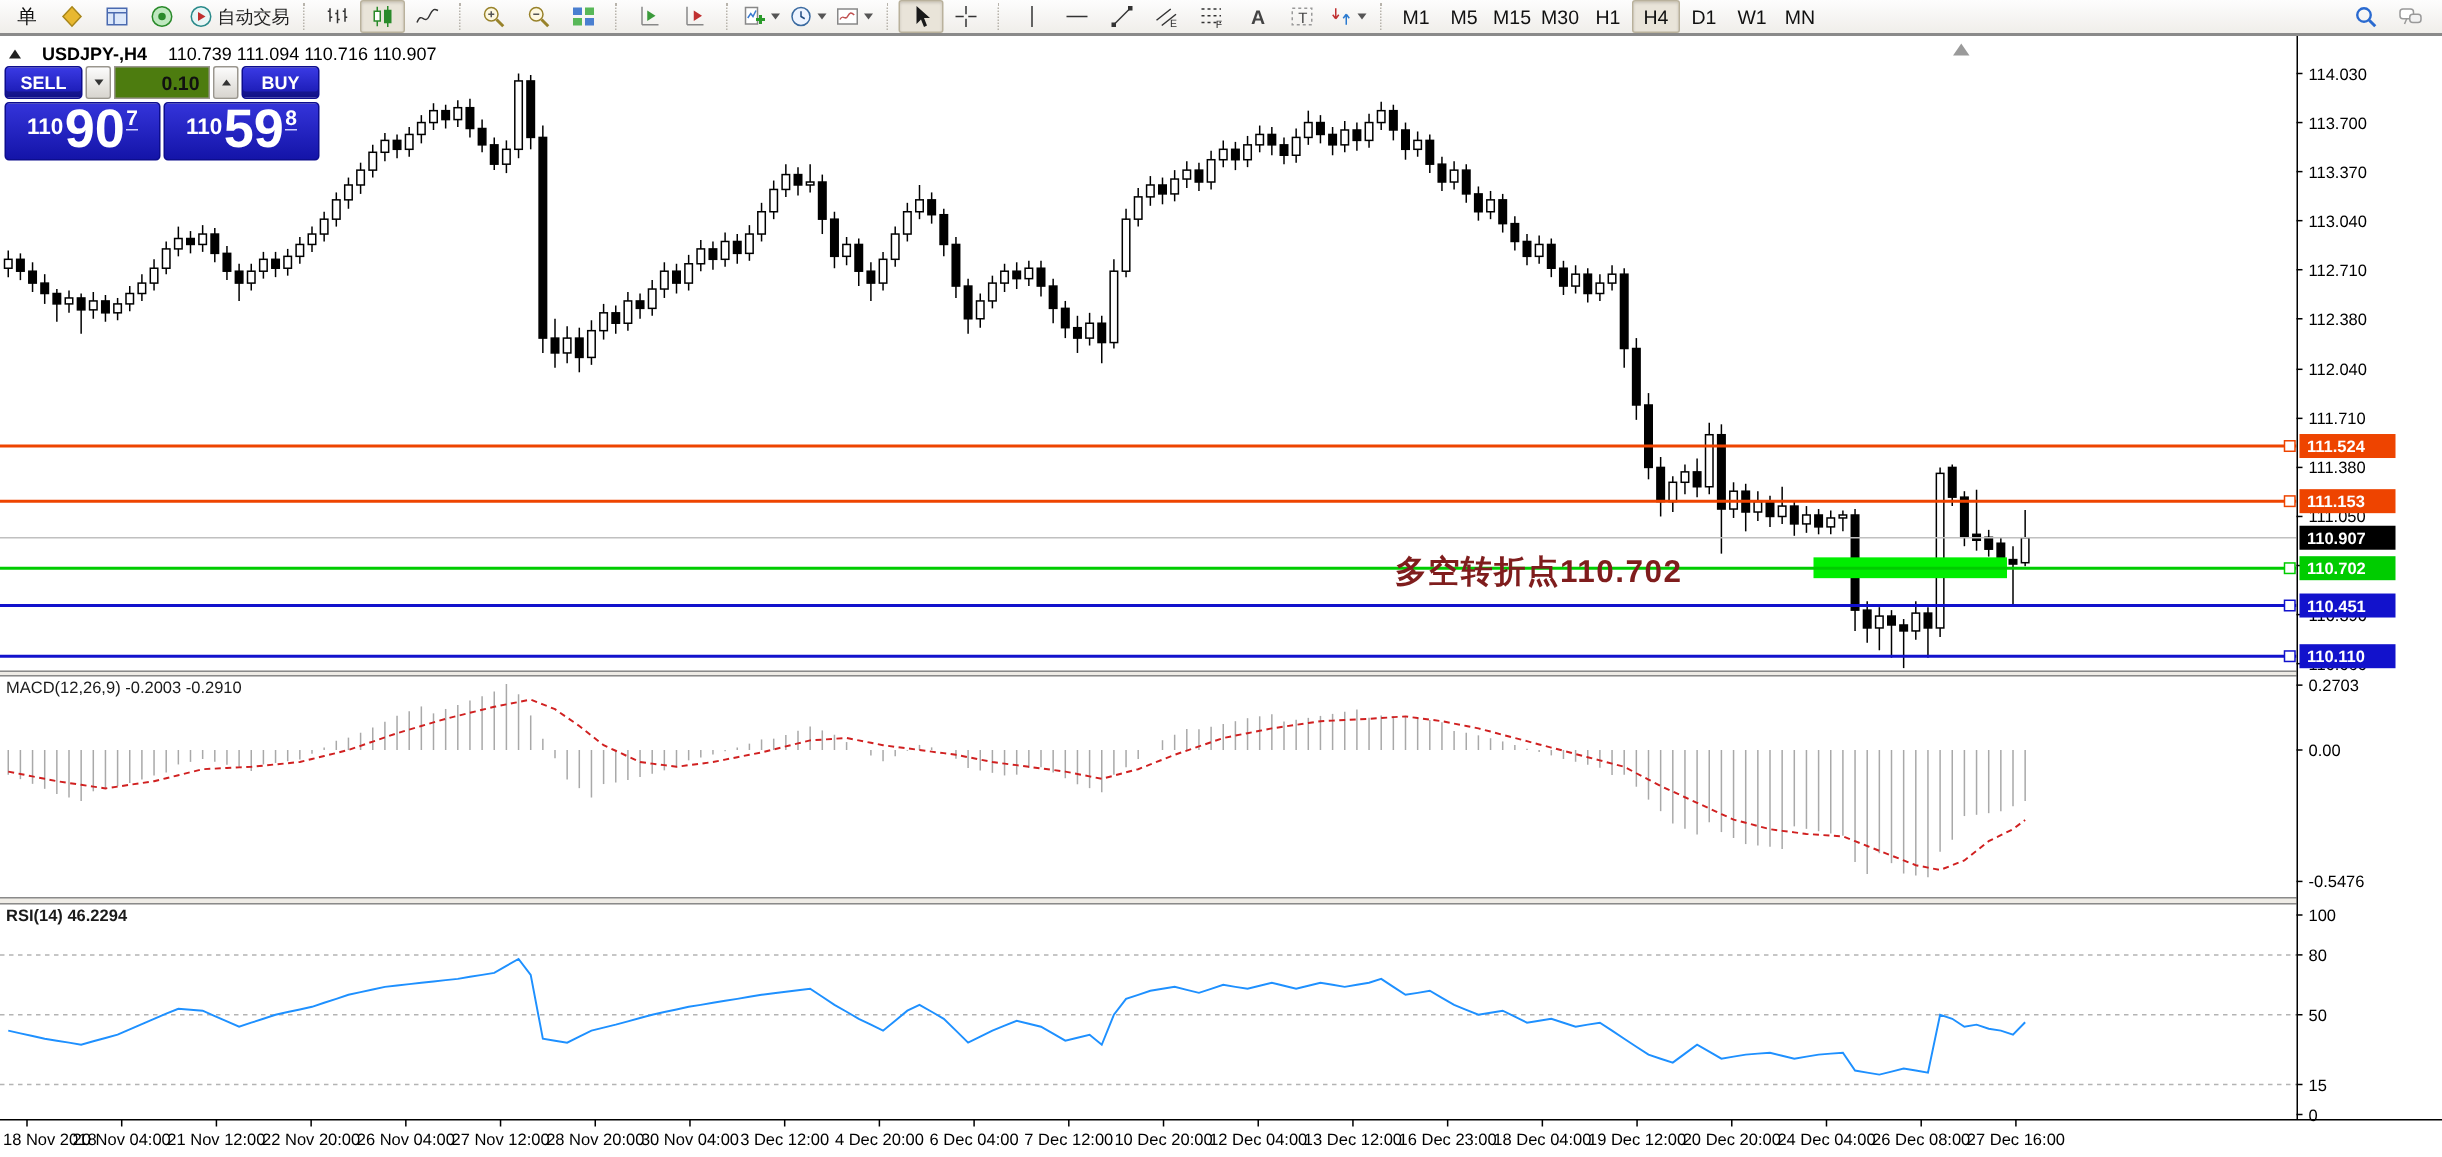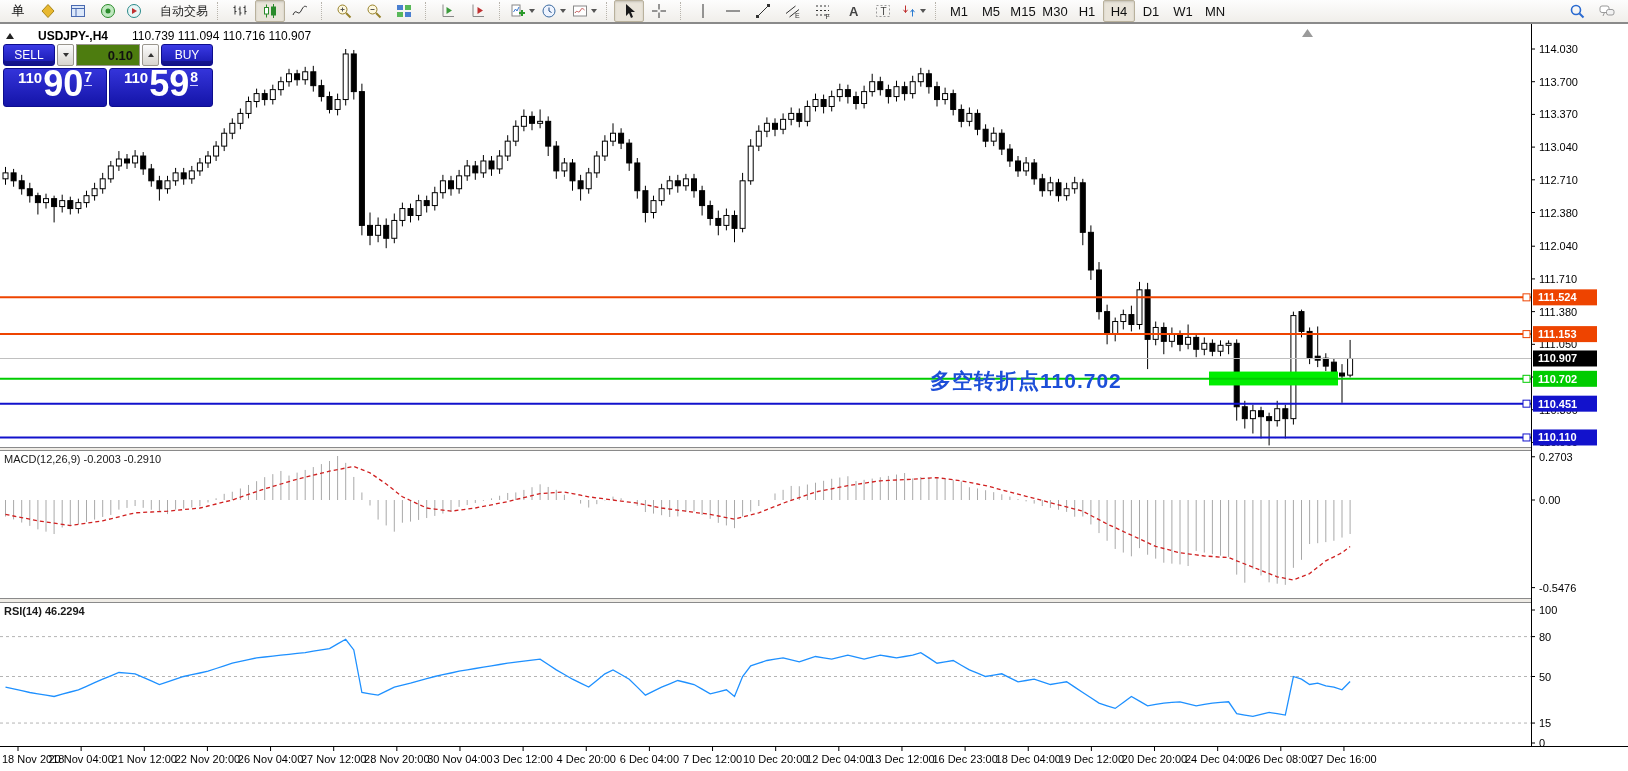--- a/index.html
+++ b/index.html
@@ -8,46 +8,46 @@
   
   #toolbar{position:absolute;left:0;top:0;width:1628px;height:22px;
     background:linear-gradient(#fdfdfd,#f0eeea);display:flex;align-items:center;
     border-bottom:2px solid #8a8a8a;z-index:10;}
   .tb-group{display:flex;align-items:center;height:22px;padding:0 3px;}
   .tb-sep{width:1px;height:18px;border-left:1px dotted #b8b4ac;margin:0 3px;}
   .tb-btn{height:20px;min-width:24px;display:flex;align-items:center;justify-content:center;
     border:1px solid transparent;border-radius:2px;padding:0 2px;cursor:default;}
   .tb-btn.active{background:#e9e4d9;border-color:#b9b19c;box-shadow:inset 0 1px 2px rgba(0,0,0,.15);}
   .tb-btn svg{display:block;}
-  .tb-label{font-size:12px;color:#222;margin-left:18px;white-space:nowrap;}
+  .tb-label{font-size:12px;color:#222;margin-left:3px;white-space:nowrap;}
   .tb-order{font-size:13px;color:#111;padding:0 1px;}
   .tf-btn{font-size:11px;font-weight:normal;color:#555;width:26px;}
   .caret{width:0;height:0;border-left:3px solid transparent;border-right:3px solid transparent;
     border-top:4px solid #555;margin-left:3px;}
   .tb-right{margin-left:auto;display:flex;align-items:center;padding-right:6px;}
   
   #symbol-title{position:absolute;left:6px;top:29px;font-size:12px;color:#000;
-    display:flex;align-items:center;gap:24px;z-index:5;}
+    display:flex;align-items:center;gap:14px;z-index:5;}
   .tri-up{width:0;height:0;border-left:4px solid transparent;border-right:4px solid transparent;
     border-bottom:6px solid #222;}
   
   #otp{position:absolute;left:3px;top:44px;width:210px;z-index:6;}
   .otp-row1{display:flex;gap:2px;height:22px;}
-  .otp-btn{background:linear-gradient(#3a3ae4,#1717ae);color:#fff;font-size:12px;font-weight:normal;
+  .otp-btn{background:linear-gradient(#3a3ae4,#1717ae);color:#fff;font-size:12px;font-weight:bold;
     border-radius:3px;border:1px solid #0d0d8e;flex:0 0 50px;display:flex;align-items:center;
     justify-content:center;box-shadow:inset 0 -4px 0 rgba(0,0,20,.25);}
   .spin{flex:0 0 15px;background:linear-gradient(#fcfcfc,#d8d5cf);border:1px solid #9a968e;
     display:flex;align-items:center;justify-content:center;border-radius:2px;}
   .spin-up{width:0;height:0;border-left:3px solid transparent;border-right:3px solid transparent;border-bottom:4px solid #333;}
   .spin-dn{width:0;height:0;border-left:3px solid transparent;border-right:3px solid transparent;border-top:4px solid #333;}
   .vol{flex:1;background:#4d7c0f;border:1px solid #9a968e;font-size:13px;font-weight:bold;color:#111;
     display:flex;align-items:center;justify-content:flex-end;padding-right:6px;}
   .otp-row2{display:flex;gap:2px;height:39px;margin-top:2px;}
   .px-box{flex:1;background:linear-gradient(#3434da,#1414a8);border:1px solid #0d0d8e;border-radius:3px;
-    color:#fff;display:flex;align-items:flex-start;justify-content:center;padding-bottom:3px;}
+    color:#fff;display:flex;align-items:center;justify-content:center;padding-bottom:3px;}
   .px-small{font-size:15px;font-weight:bold;margin:0 1px 3px 0;}
   .px-big{font-size:36px;font-weight:bold;line-height:30px;}
   .px-sup{font-size:14px;font-weight:bold;margin:0 0 16px 1px;border-bottom:1px solid #cfcfff;}
   
   .ind-label{position:absolute;left:4px;font-size:11px;color:#1a1a1a;z-index:5;}
   #annotation{position:absolute;font-size:21px;font-weight:bold;z-index:4;white-space:nowrap;
     letter-spacing:1px;}
   svg text{font-family:"Liberation Sans","DejaVu Sans",sans-serif;}
 </style>
 </head>
@@ -949,15 +949,15 @@
       <span class="px-small">110</span>
       <span class="px-big">59</span>
       <span class="px-sup">8</span>
     </div>
   </div>
 </div>
 
 <div class="ind-label" style="top:453px;">MACD(12,26,9) -0.2003 -0.2910</div>
 <div class="ind-label" style="top:605px;font-weight:bold;">RSI(14) 46.2294</div>
 
-<div id="annotation" style="left: 930px; top: 367px; color: #1d4ed8;">多空转折点110.702</div>
+<div id="annotation" style="left: 930px; top: 367px; color: #7f1d1d;">多空转折点110.702</div>
 
 </div>
 
 </body></html>

